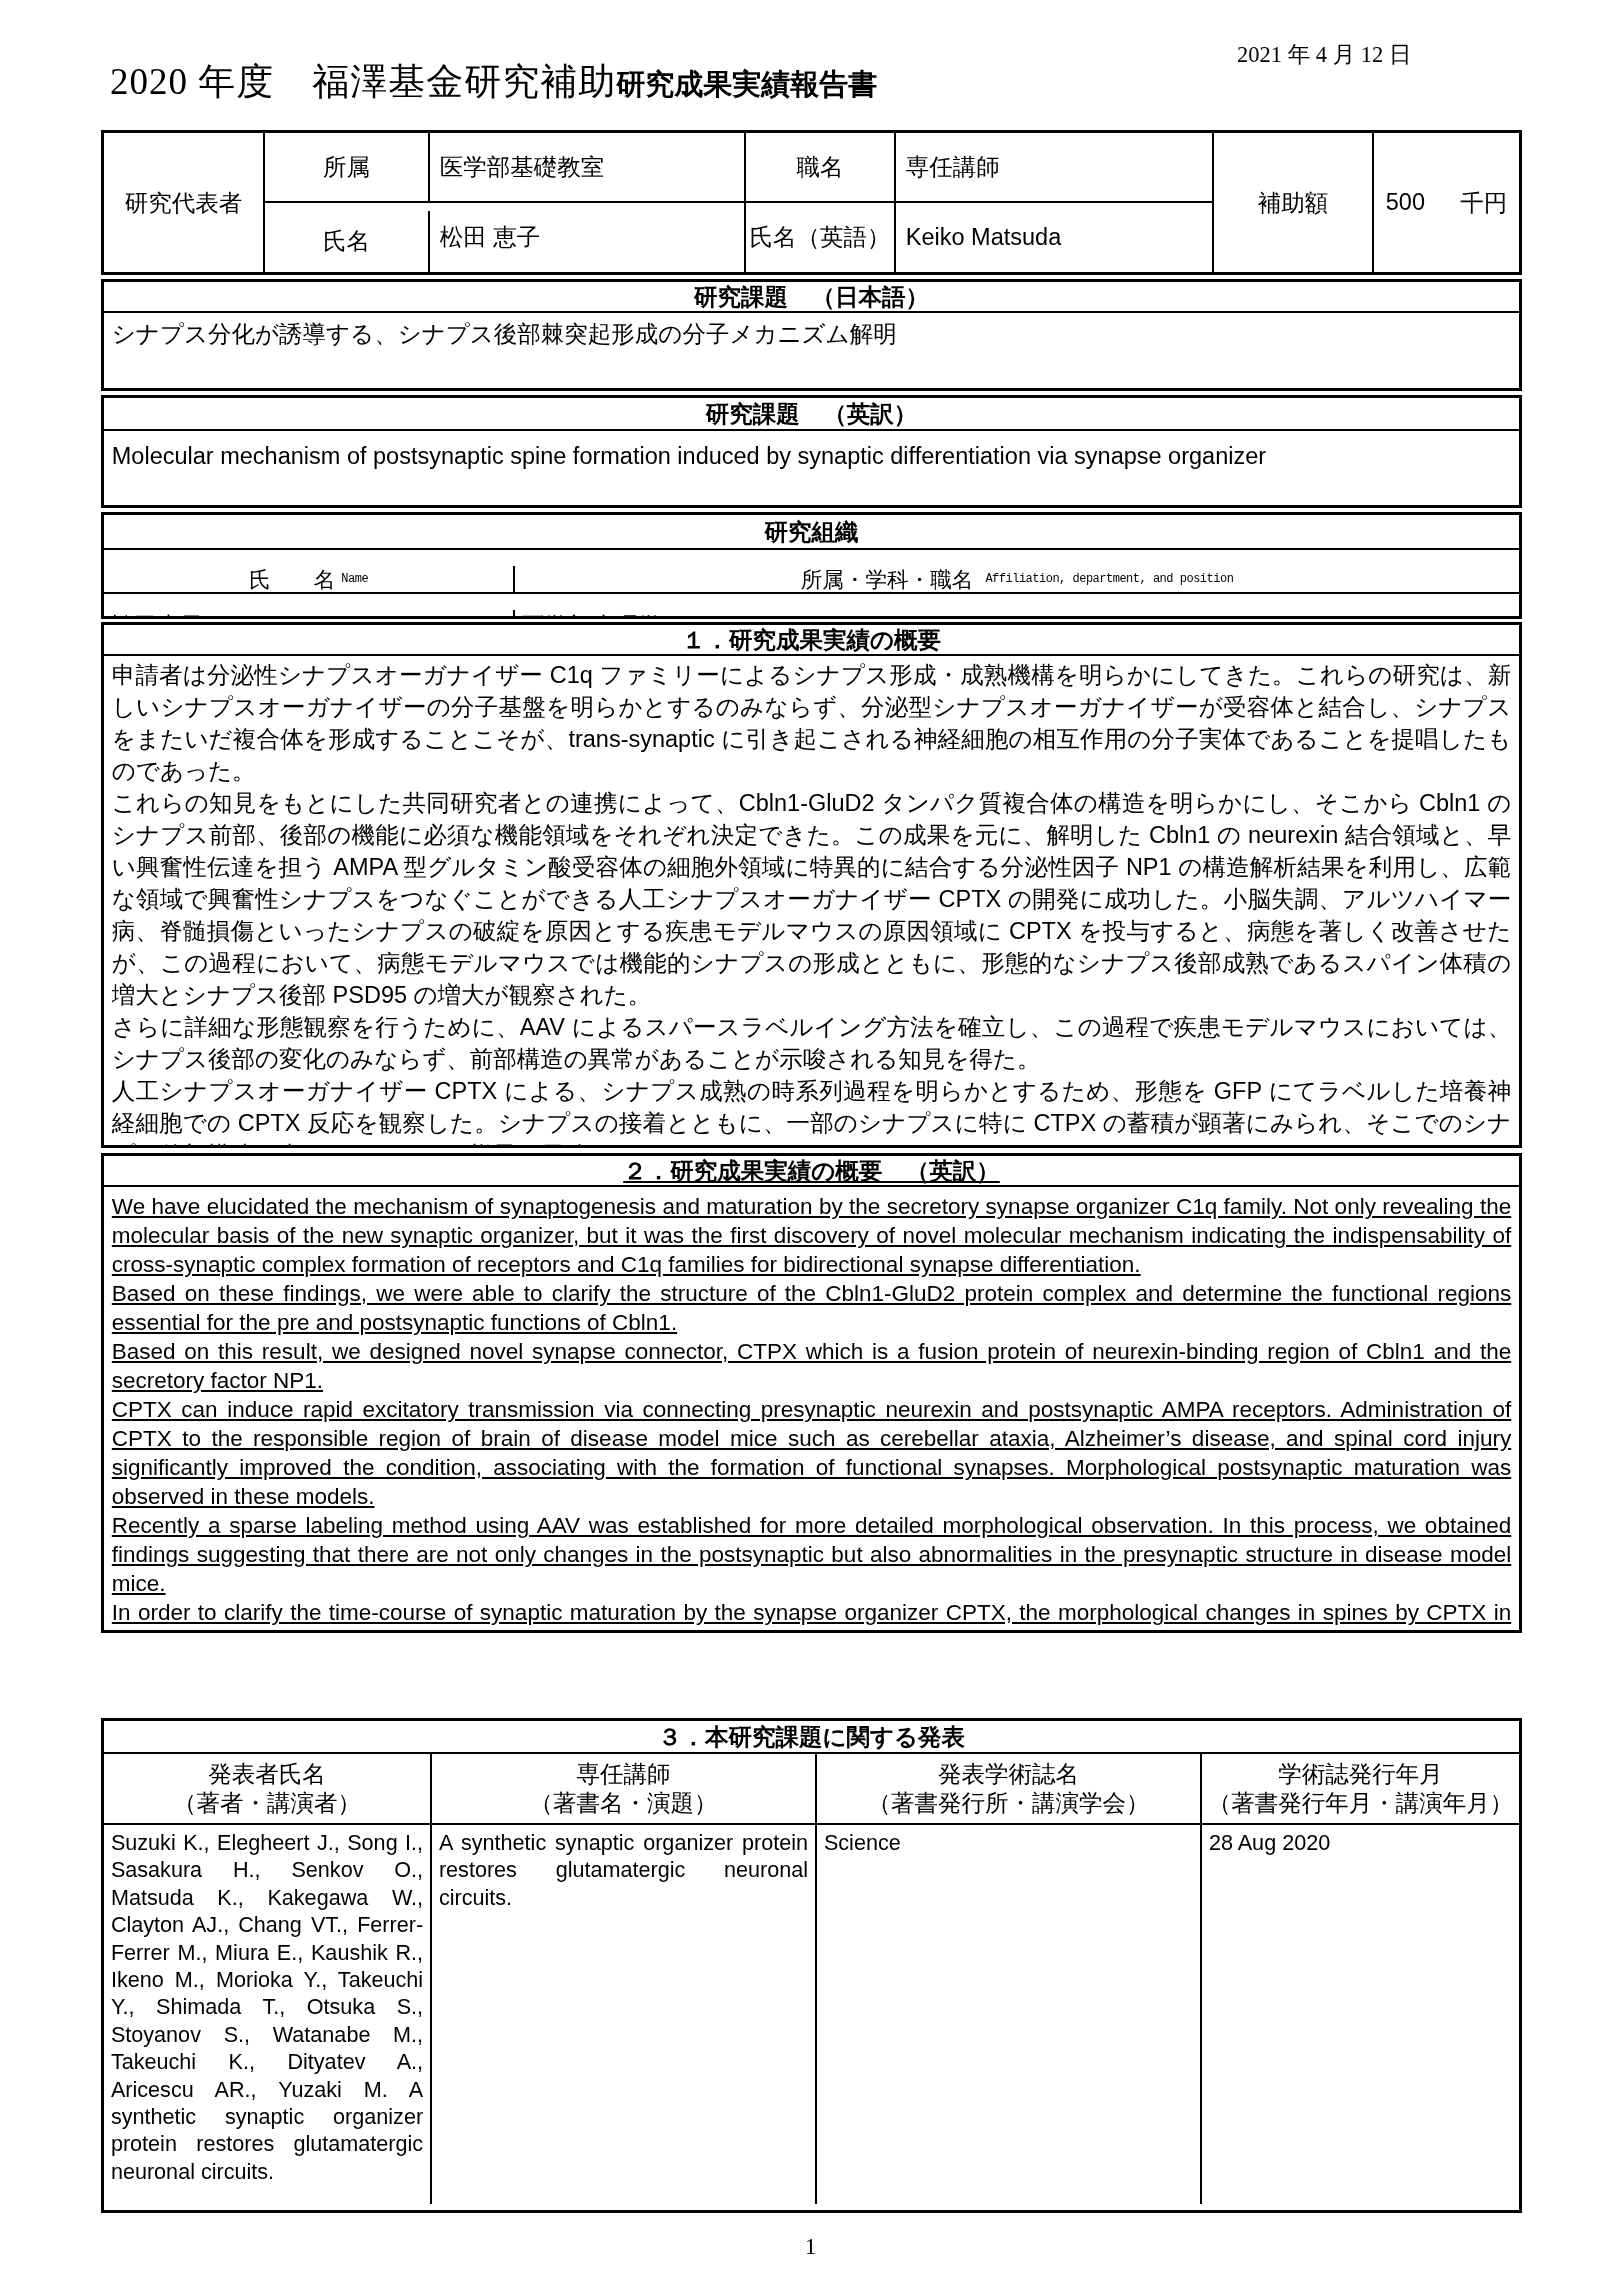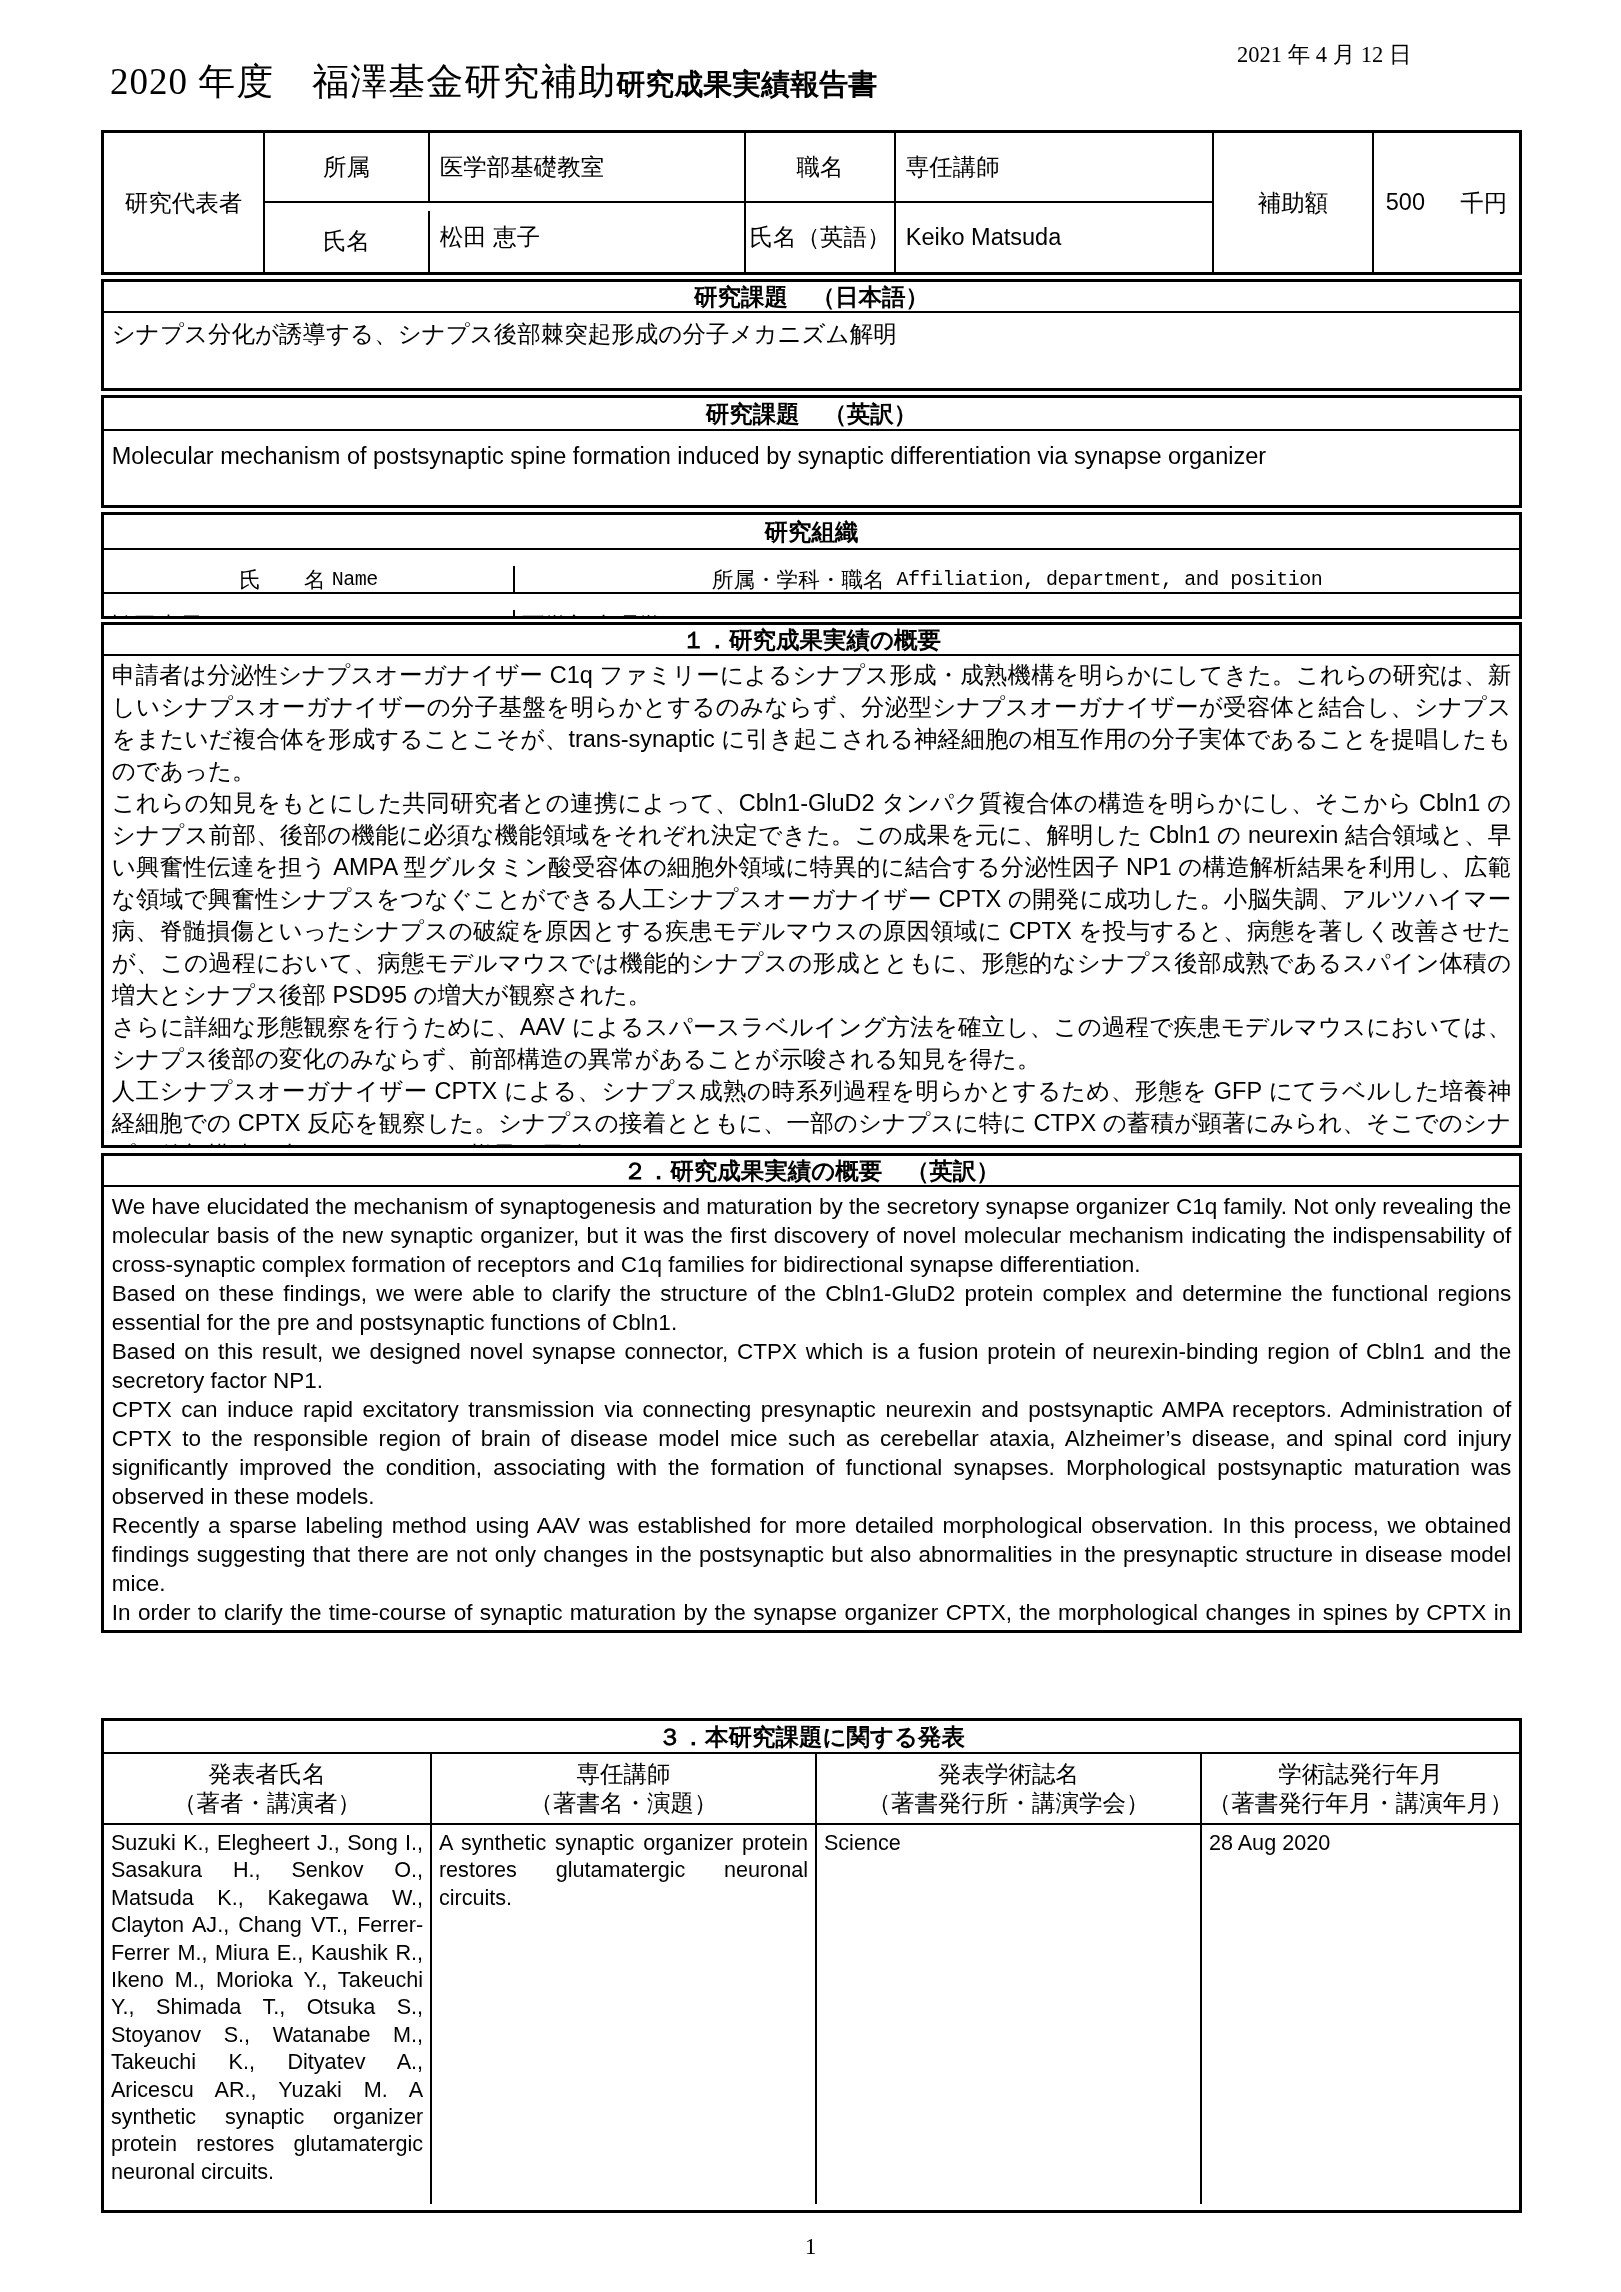--- a/index.html
+++ b/index.html
@@ -7,21 +7,21 @@
   .page {
     position:relative;
     width:1621px; height:2293px;
     background:#ffffff;
     color:#000;
     font-family:"Liberation Sans", sans-serif;
     margin:0 auto;
     overflow:hidden;
     padding-left:11px;
   }
-  .mono-sub { font-family:"Liberation Mono", monospace; font-size:20px; letter-spacing:-0.5px; }
+  .mono-sub { font-family:"Liberation Mono", monospace; font-size:12px; letter-spacing:-0.5px; }
 
   .doc-date { position:absolute; top:39px; left:1237px; font-size:22.5px; font-family:"Liberation Serif", serif; }
   .doc-title { position:absolute; top:57px; left:110px; white-space:nowrap; }
   .doc-title .t-main { font-size:37px; font-family:"Liberation Serif", serif; letter-spacing:1px; }
   .doc-title .t-sub { font-size:29px; font-weight:bold; font-family:"Liberation Sans", sans-serif; }
 
   .box { position:absolute; left:101px; width:1421px; border:3.9px solid #000; background:#fff; overflow:hidden; }
 
   
   #tbl1 { top:130px; height:145px; display:grid;
@@ -57,21 +57,21 @@
   #box-org .colhd > div { display:flex; align-items:center; justify-content:center; font-size:21.6px; }
   #box-org .data { height:31px; }
   #box-org .data > div { display:flex; align-items:center; font-size:23.5px; padding-left:5.9px; }
   #box-org .vline { border-right:2px solid #000; }
 
   
   #box-s1 { top:622px; height:526px; }
   #box-s1 .hd { height:31px; }
   #box-s1 .bd { padding:2.9px 7.8px; font-size:23.5px; line-height:32px; text-align:justify; }
 
-  #box-s2 { top:1153px; height:480px; }
+  #box-s2 { top:1153px; height:480px;text-decoration:underline; }
   #box-s2 .hd { height:31px; }
   #box-s2 .bd { padding:4.9px 7.8px; font-size:22.5px; line-height:29px; text-align:justify; }
 
   
   #box-s3 { top:1718px; height:495px; }
   #box-s3 .hd { height:33px; }
   #box-s3 .cols { display:grid; grid-template-columns:328px 385px 385px auto; }
   #box-s3 .cols > div { overflow:hidden; }
   #box-s3 .chead { border-bottom:2px solid #000; }
   #box-s3 .chead > div { height:69px; display:flex; flex-direction:column; align-items:center; justify-content:center;

